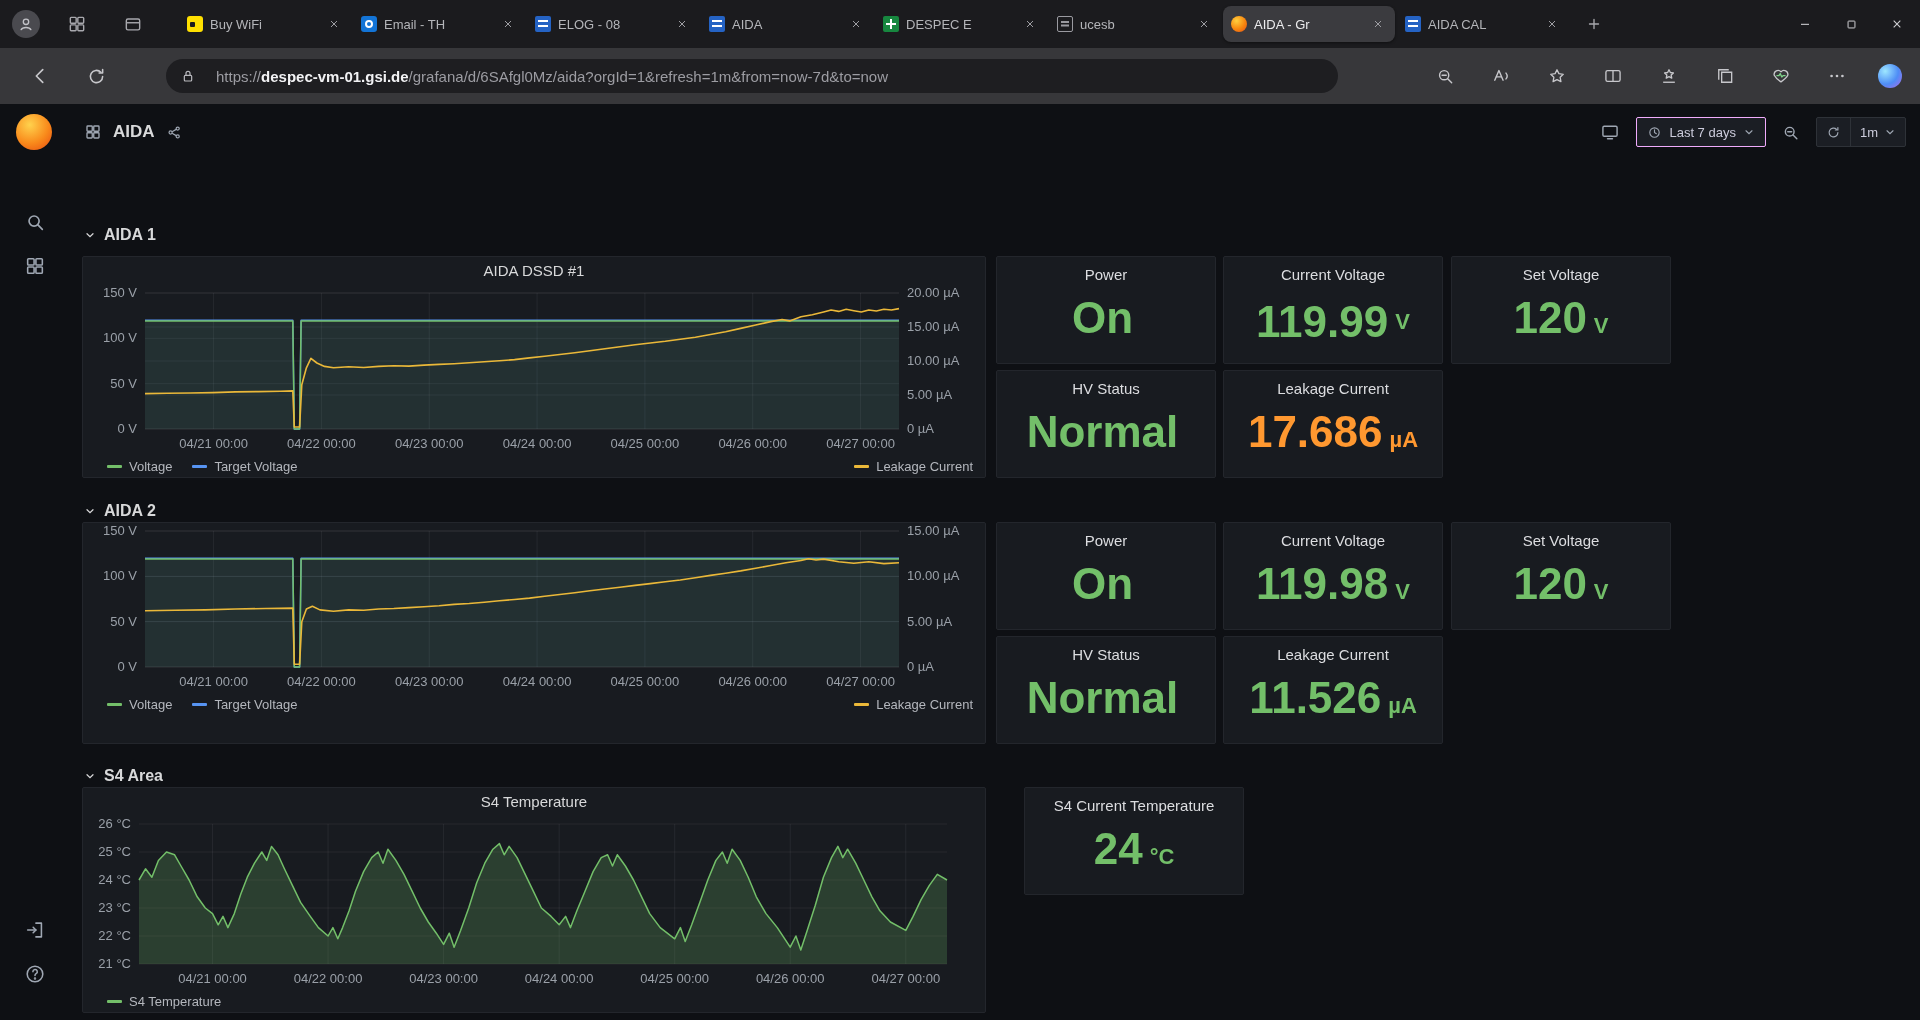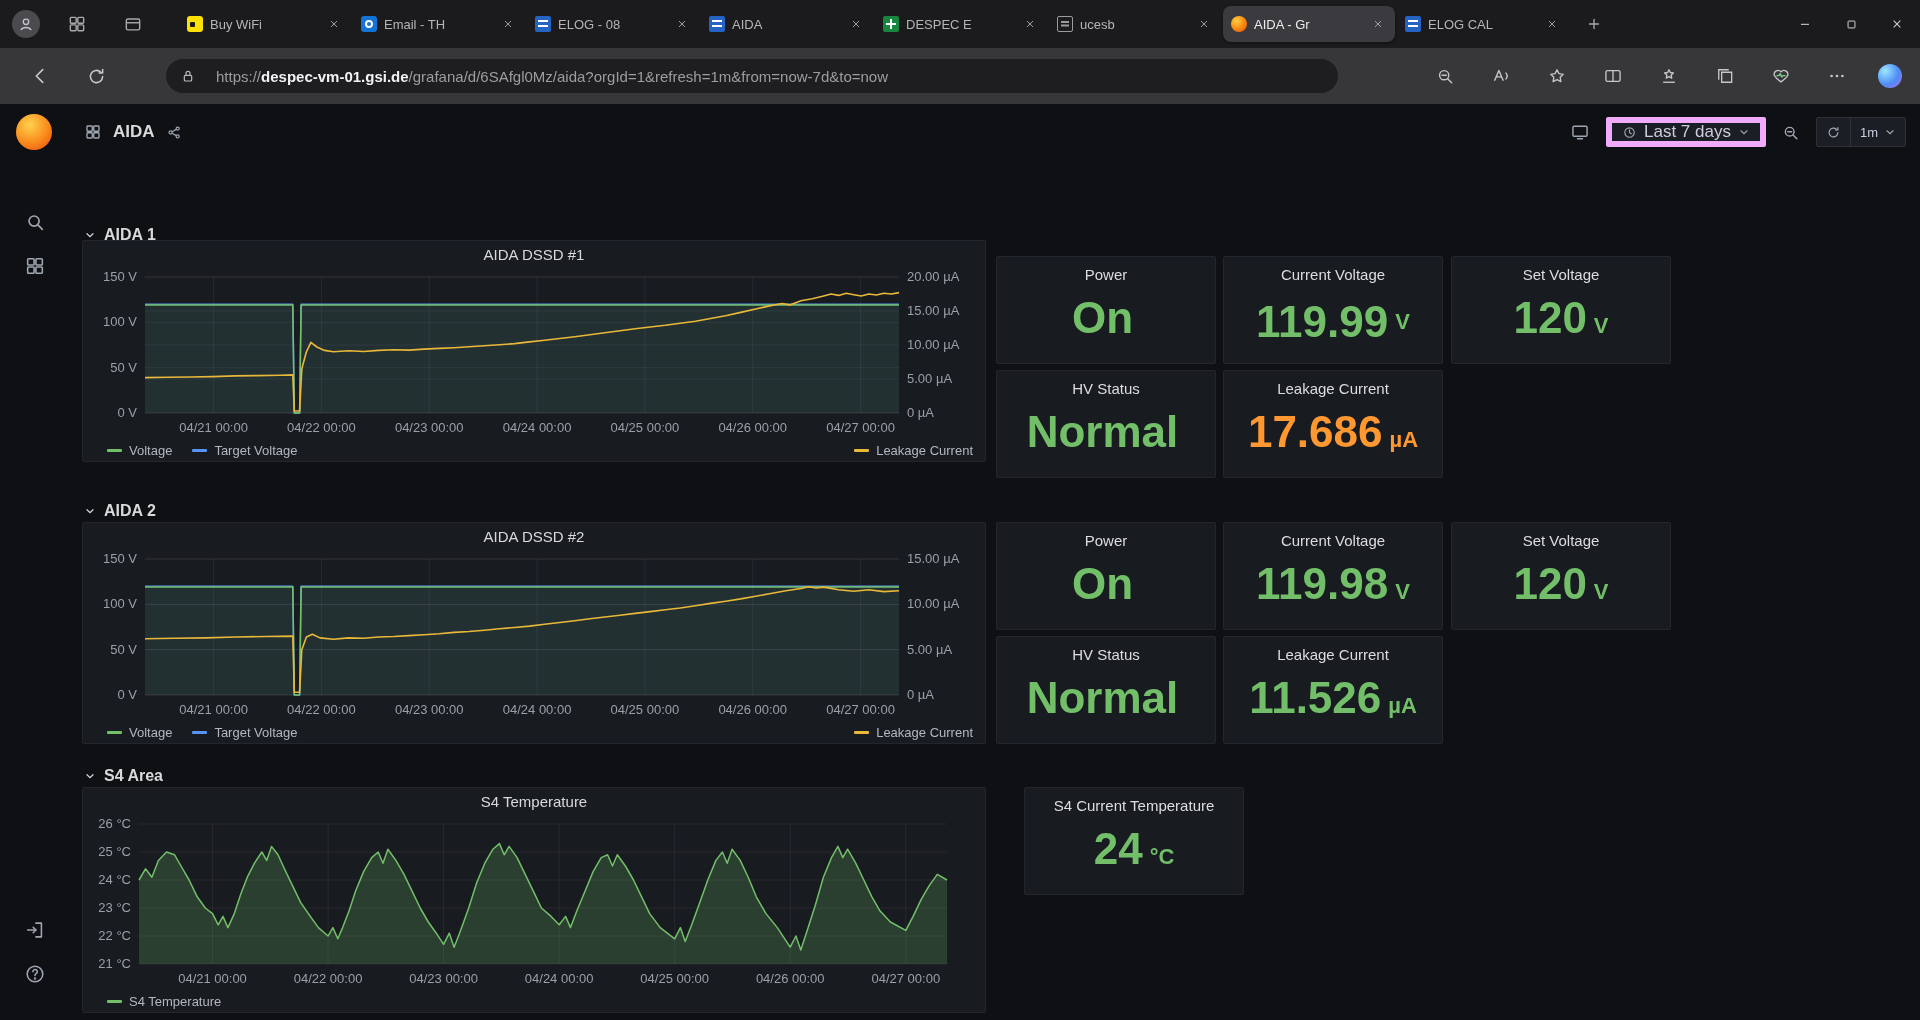--- a/index.html
+++ b/index.html
@@ -43,21 +43,21 @@
   .tb-right .tb-ic{width:30px}
   .copilot{width:24px;height:24px;border-radius:50%;background:radial-gradient(circle at 30% 30%,#9ee7ff,#4e8df6 55%,#b06ae8)}
 
   
   .grafana{position:absolute;top:104px;left:0;width:1920px;height:916px;background:#0e1014;color:#ccccdc}
   .g-logo{position:absolute;left:16px;top:10px;width:36px;height:36px;border-radius:50%;background:radial-gradient(circle at 38% 30%,#ffd24d,#f98a1b 55%,#ec5b13 88%)}
   .g-side-ic{position:absolute;left:21px;width:28px;height:28px;color:#9fa7b3;display:flex;align-items:center;justify-content:center}
   .g-nav{position:absolute;left:84px;top:13px;height:30px;display:flex;align-items:center;gap:11px}
   .g-title{font-size:17px;font-weight:700;color:#d8d9da}
   .g-nav-right{position:absolute;right:14px;top:13px;height:30px;display:flex;align-items:center;gap:10px;color:#9fa7b3}
-  .g-btn{display:flex;align-items:center;gap:7px;height:30px;padding:0 10px;background:#1b1e24;border:6px solid #f0abfc;border-radius:2px;font-size:17px;color:#ccccdc}
+  .g-btn{display:flex;align-items:center;gap:7px;height:30px;padding:0 10px;background:#1b1e24;border:1px solid #f0abfc;border-radius:2px;font-size:13px;color:#ccccdc}
   .g-btn-group{display:flex;align-items:center;height:30px;background:#1b1e24;border:1px solid #2e3238;border-radius:2px;font-size:13px;color:#ccccdc}
   .g-btn-group .seg{display:flex;align-items:center;gap:6px;padding:0 9px;height:100%}
   .g-btn-group .seg+.seg{border-left:1px solid #2e3238}
   .g-filters{position:absolute;left:84px;top:67px;height:32px;display:flex;align-items:center}
   .var-label{height:32px;padding:0 11px;background:#22252b;color:#6ea8e8;font-size:14px;display:flex;align-items:center;border-radius:2px 0 0 2px}
   .var-value{height:32px;padding:0 11px;margin-left:1px;background:#15181d;border:1px solid #2b2e34;color:#ccccdc;font-size:14px;display:flex;align-items:center;gap:9px;border-radius:0 2px 2px 0}
   .tags-box{height:32px;margin-left:18px;padding:0 12px;background:#22252b;color:#ccccdc;font-size:13px;font-weight:600;display:flex;align-items:center;border-radius:2px}
   .toggle{width:48px;height:24px;margin-left:10px;border-radius:12px;background:#3a66c9;position:relative}
   .toggle .knob{position:absolute;right:3px;top:3px;width:18px;height:18px;border-radius:50%;background:#dbe7fb}
   .section-header{position:absolute;left:84px;height:22px;display:flex;align-items:center;gap:8px;font-size:16px;font-weight:700;color:#d8d9da}
@@ -164,21 +164,21 @@
         <span class="fav fav-grafana"></span>
         <span class="tab-label">AIDA - Gr</span>
         <span class="tab-close">
             <svg class="icon" viewBox="0 0 24 24" width="12" height="12" fill="none" stroke="currentColor" stroke-width="2">
               <path d="M6 6l12 12M18 6L6 18"></path>
             </svg>
           </span>
       </div>
       <div class="tab">
         <span class="fav fav-elog"></span>
-        <span class="tab-label">ELOG CAL</span>
+        <span class="tab-label">AIDA CAL</span>
         <span class="tab-close">
             <svg class="icon" viewBox="0 0 24 24" width="12" height="12" fill="none" stroke="currentColor" stroke-width="2">
               <path d="M6 6l12 12M18 6L6 18"></path>
             </svg>
           </span>
       </div>
       <div class="newtab">
         <svg class="icon" viewBox="0 0 24 24" width="18" height="18" fill="none" stroke="currentColor" stroke-width="1.8" stroke-linecap="round">
             <path d="M12 6v12M6 12h12"></path>
           </svg>
@@ -369,21 +369,21 @@
     </div>
 
 
     <div class="section-header" style="top:120px">
       <svg class="icon" viewBox="0 0 24 24" width="12" height="12" fill="none" stroke="#d8d9da" stroke-width="2.4" stroke-linecap="round">
           <path d="M6 9.5l6 6 6-6"></path>
         </svg>
       <span>AIDA 1</span>
     </div>
 
-    <div class="panel chart-panel" style="left:82px;top:136px;width:904px;height:222px">
+    <div class="panel chart-panel" style="left:82px;top:152px;width:904px;height:222px">
       <div class="panel-title">AIDA DSSD #1</div>
       <svg width="902" height="170">
           <line x1="62" x2="816" y1="8" y2="8" class="grid"></line>
           <text x="54" y="12" text-anchor="end" class="tick">150 V</text>
           <line x1="62" x2="816" y1="53.33333333333334" y2="53.33333333333334" class="grid"></line>
           <text x="54" y="57.33333333333334" text-anchor="end" class="tick">100 V</text>
           <line x1="62" x2="816" y1="98.66666666666667" y2="98.66666666666667" class="grid"></line>
           <text x="54" y="102.66666666666667" text-anchor="end" class="tick">50 V</text>
           <line x1="62" x2="816" y1="144" y2="144" class="grid"></line>
           <text x="54" y="148" text-anchor="end" class="tick">0 V</text>
@@ -474,21 +474,20 @@
     </div>
 
     <div class="section-header" style="top:396px">
       <svg class="icon" viewBox="0 0 24 24" width="12" height="12" fill="none" stroke="#d8d9da" stroke-width="2.4" stroke-linecap="round">
           <path d="M6 9.5l6 6 6-6"></path>
         </svg>
       <span>AIDA 2</span>
     </div>
 
     <div class="panel chart-panel" style="left:82px;top:418px;width:904px;height:222px">
-      <div class="panel-title">AIDA DSSD #2</div>
       <svg width="902" height="170">
           <line x1="62" x2="816" y1="8" y2="8" class="grid"></line>
           <text x="54" y="12" text-anchor="end" class="tick">150 V</text>
           <line x1="62" x2="816" y1="53.33333333333334" y2="53.33333333333334" class="grid"></line>
           <text x="54" y="57.33333333333334" text-anchor="end" class="tick">100 V</text>
           <line x1="62" x2="816" y1="98.66666666666667" y2="98.66666666666667" class="grid"></line>
           <text x="54" y="102.66666666666667" text-anchor="end" class="tick">50 V</text>
           <line x1="62" x2="816" y1="144" y2="144" class="grid"></line>
           <text x="54" y="148" text-anchor="end" class="tick">0 V</text>
           <line x1="62" x2="816" y1="8" y2="8" class="grid"></line>

